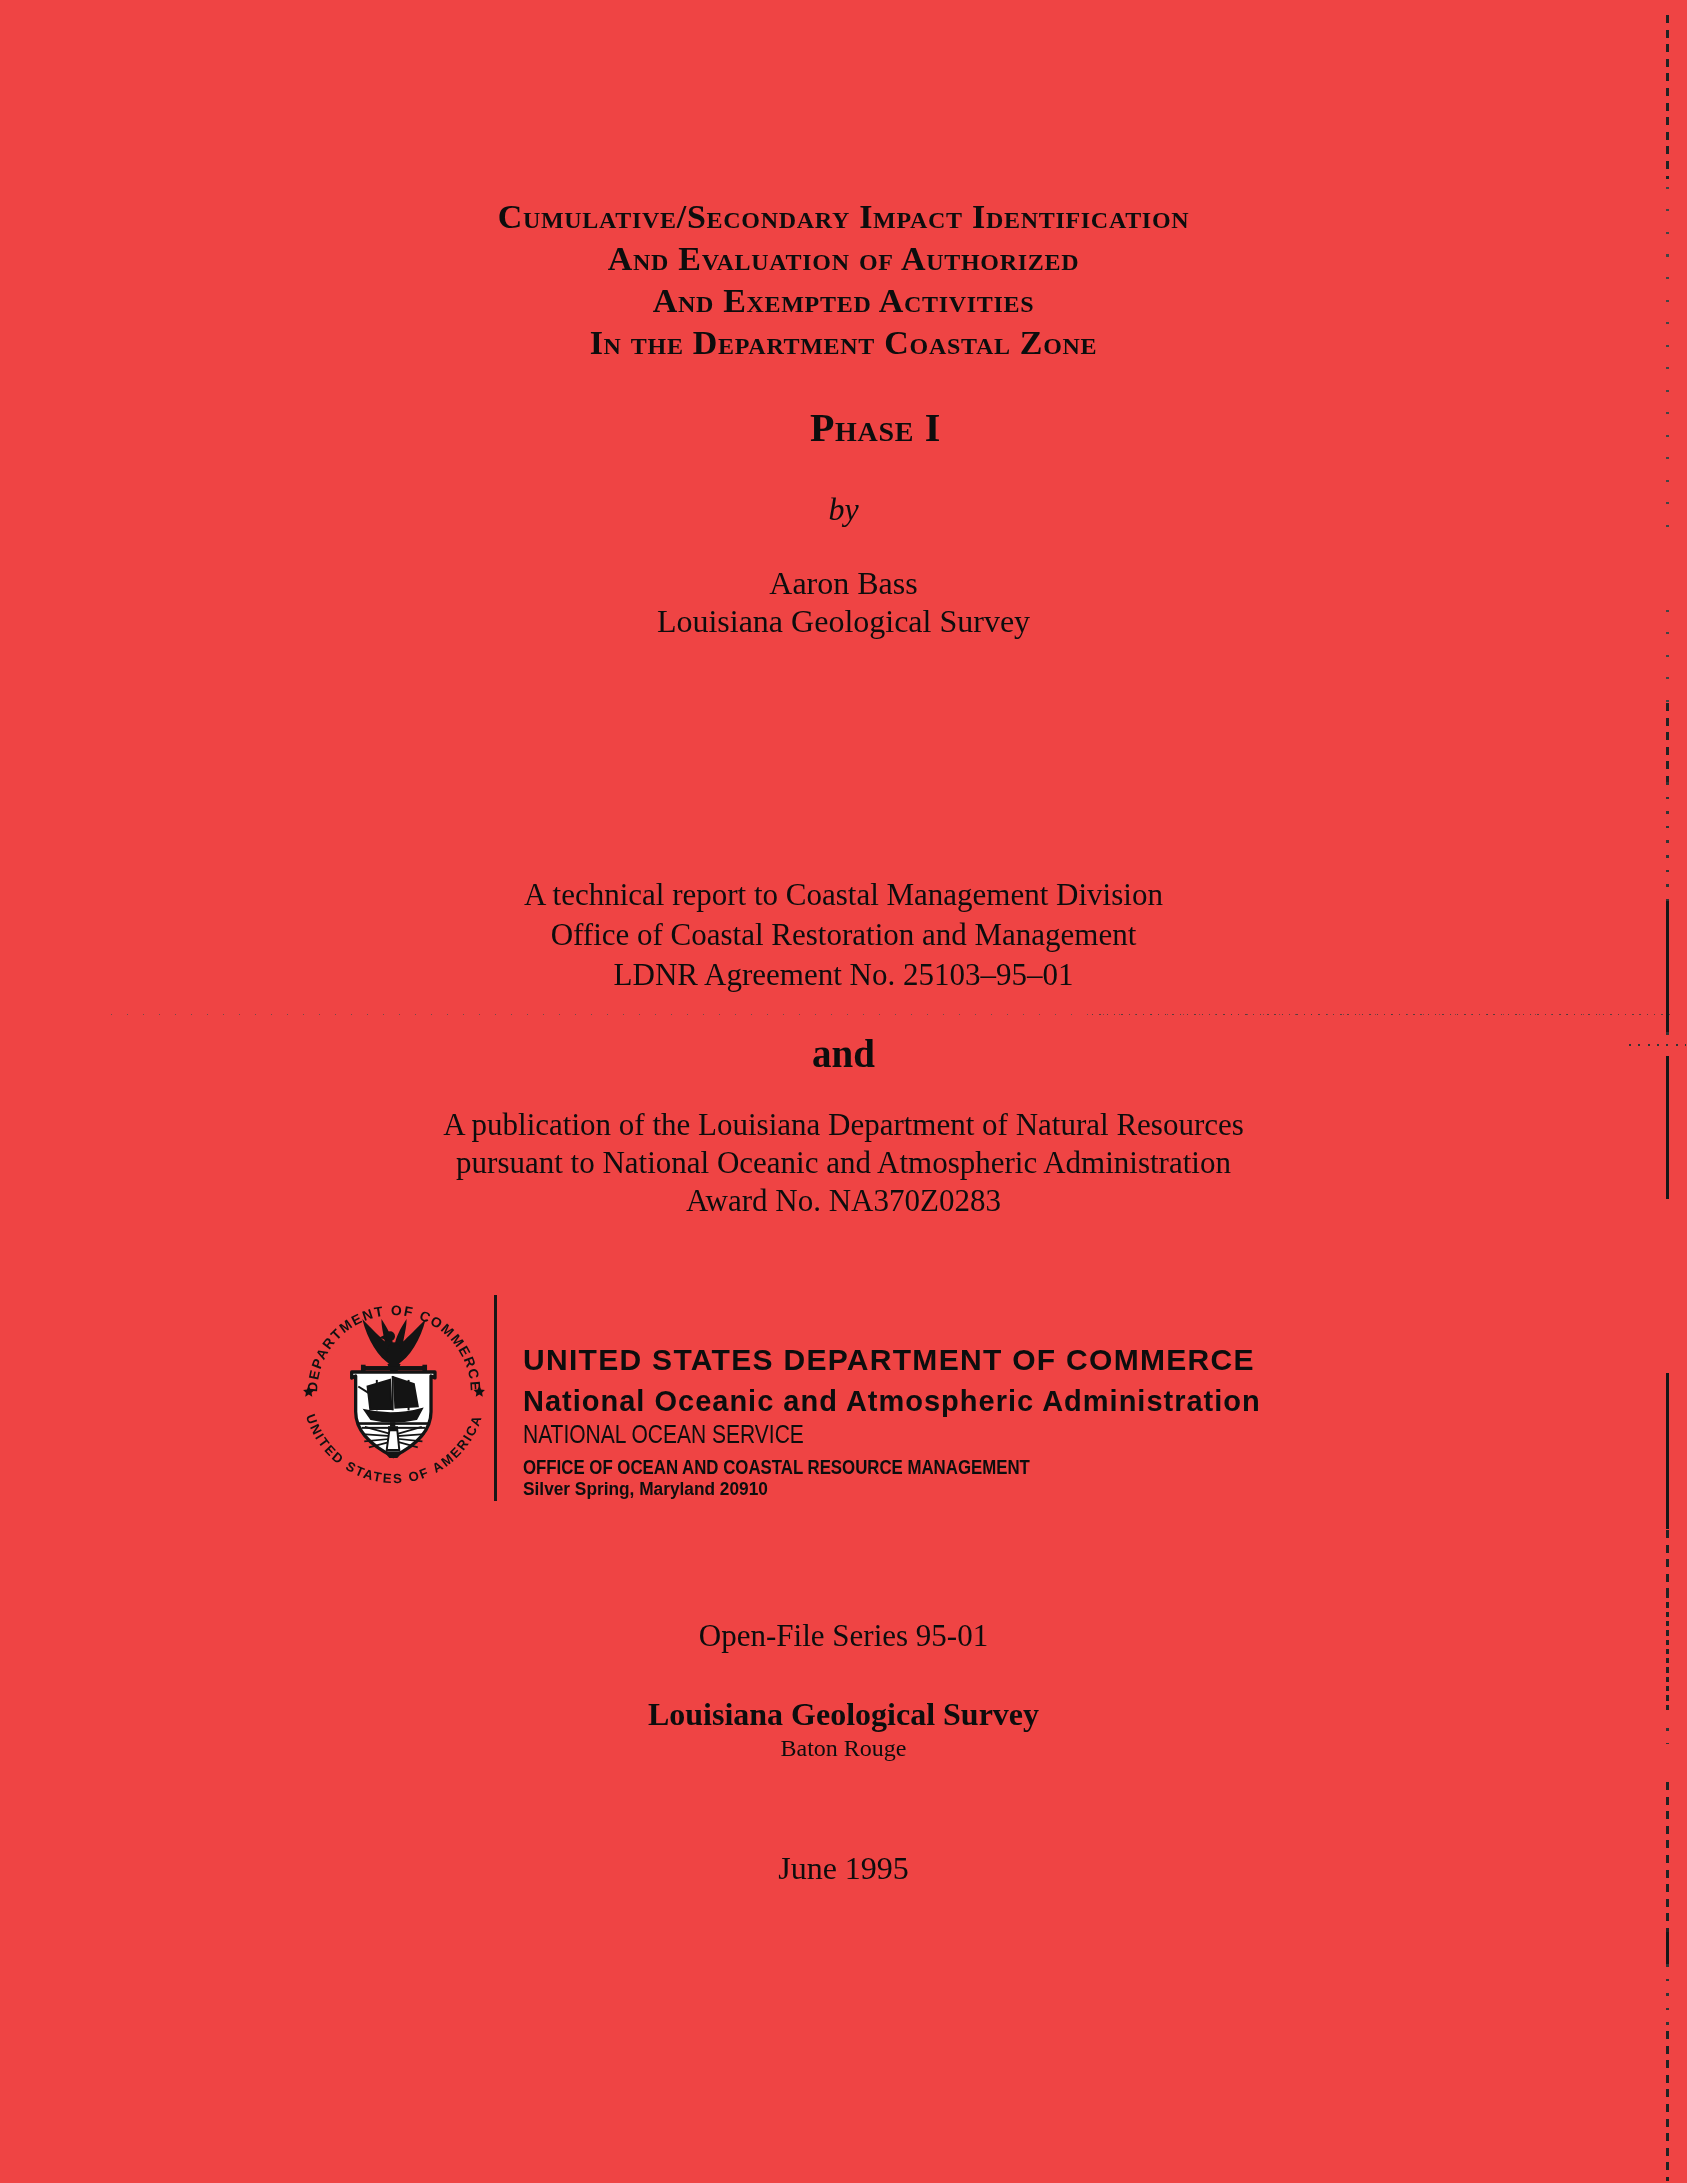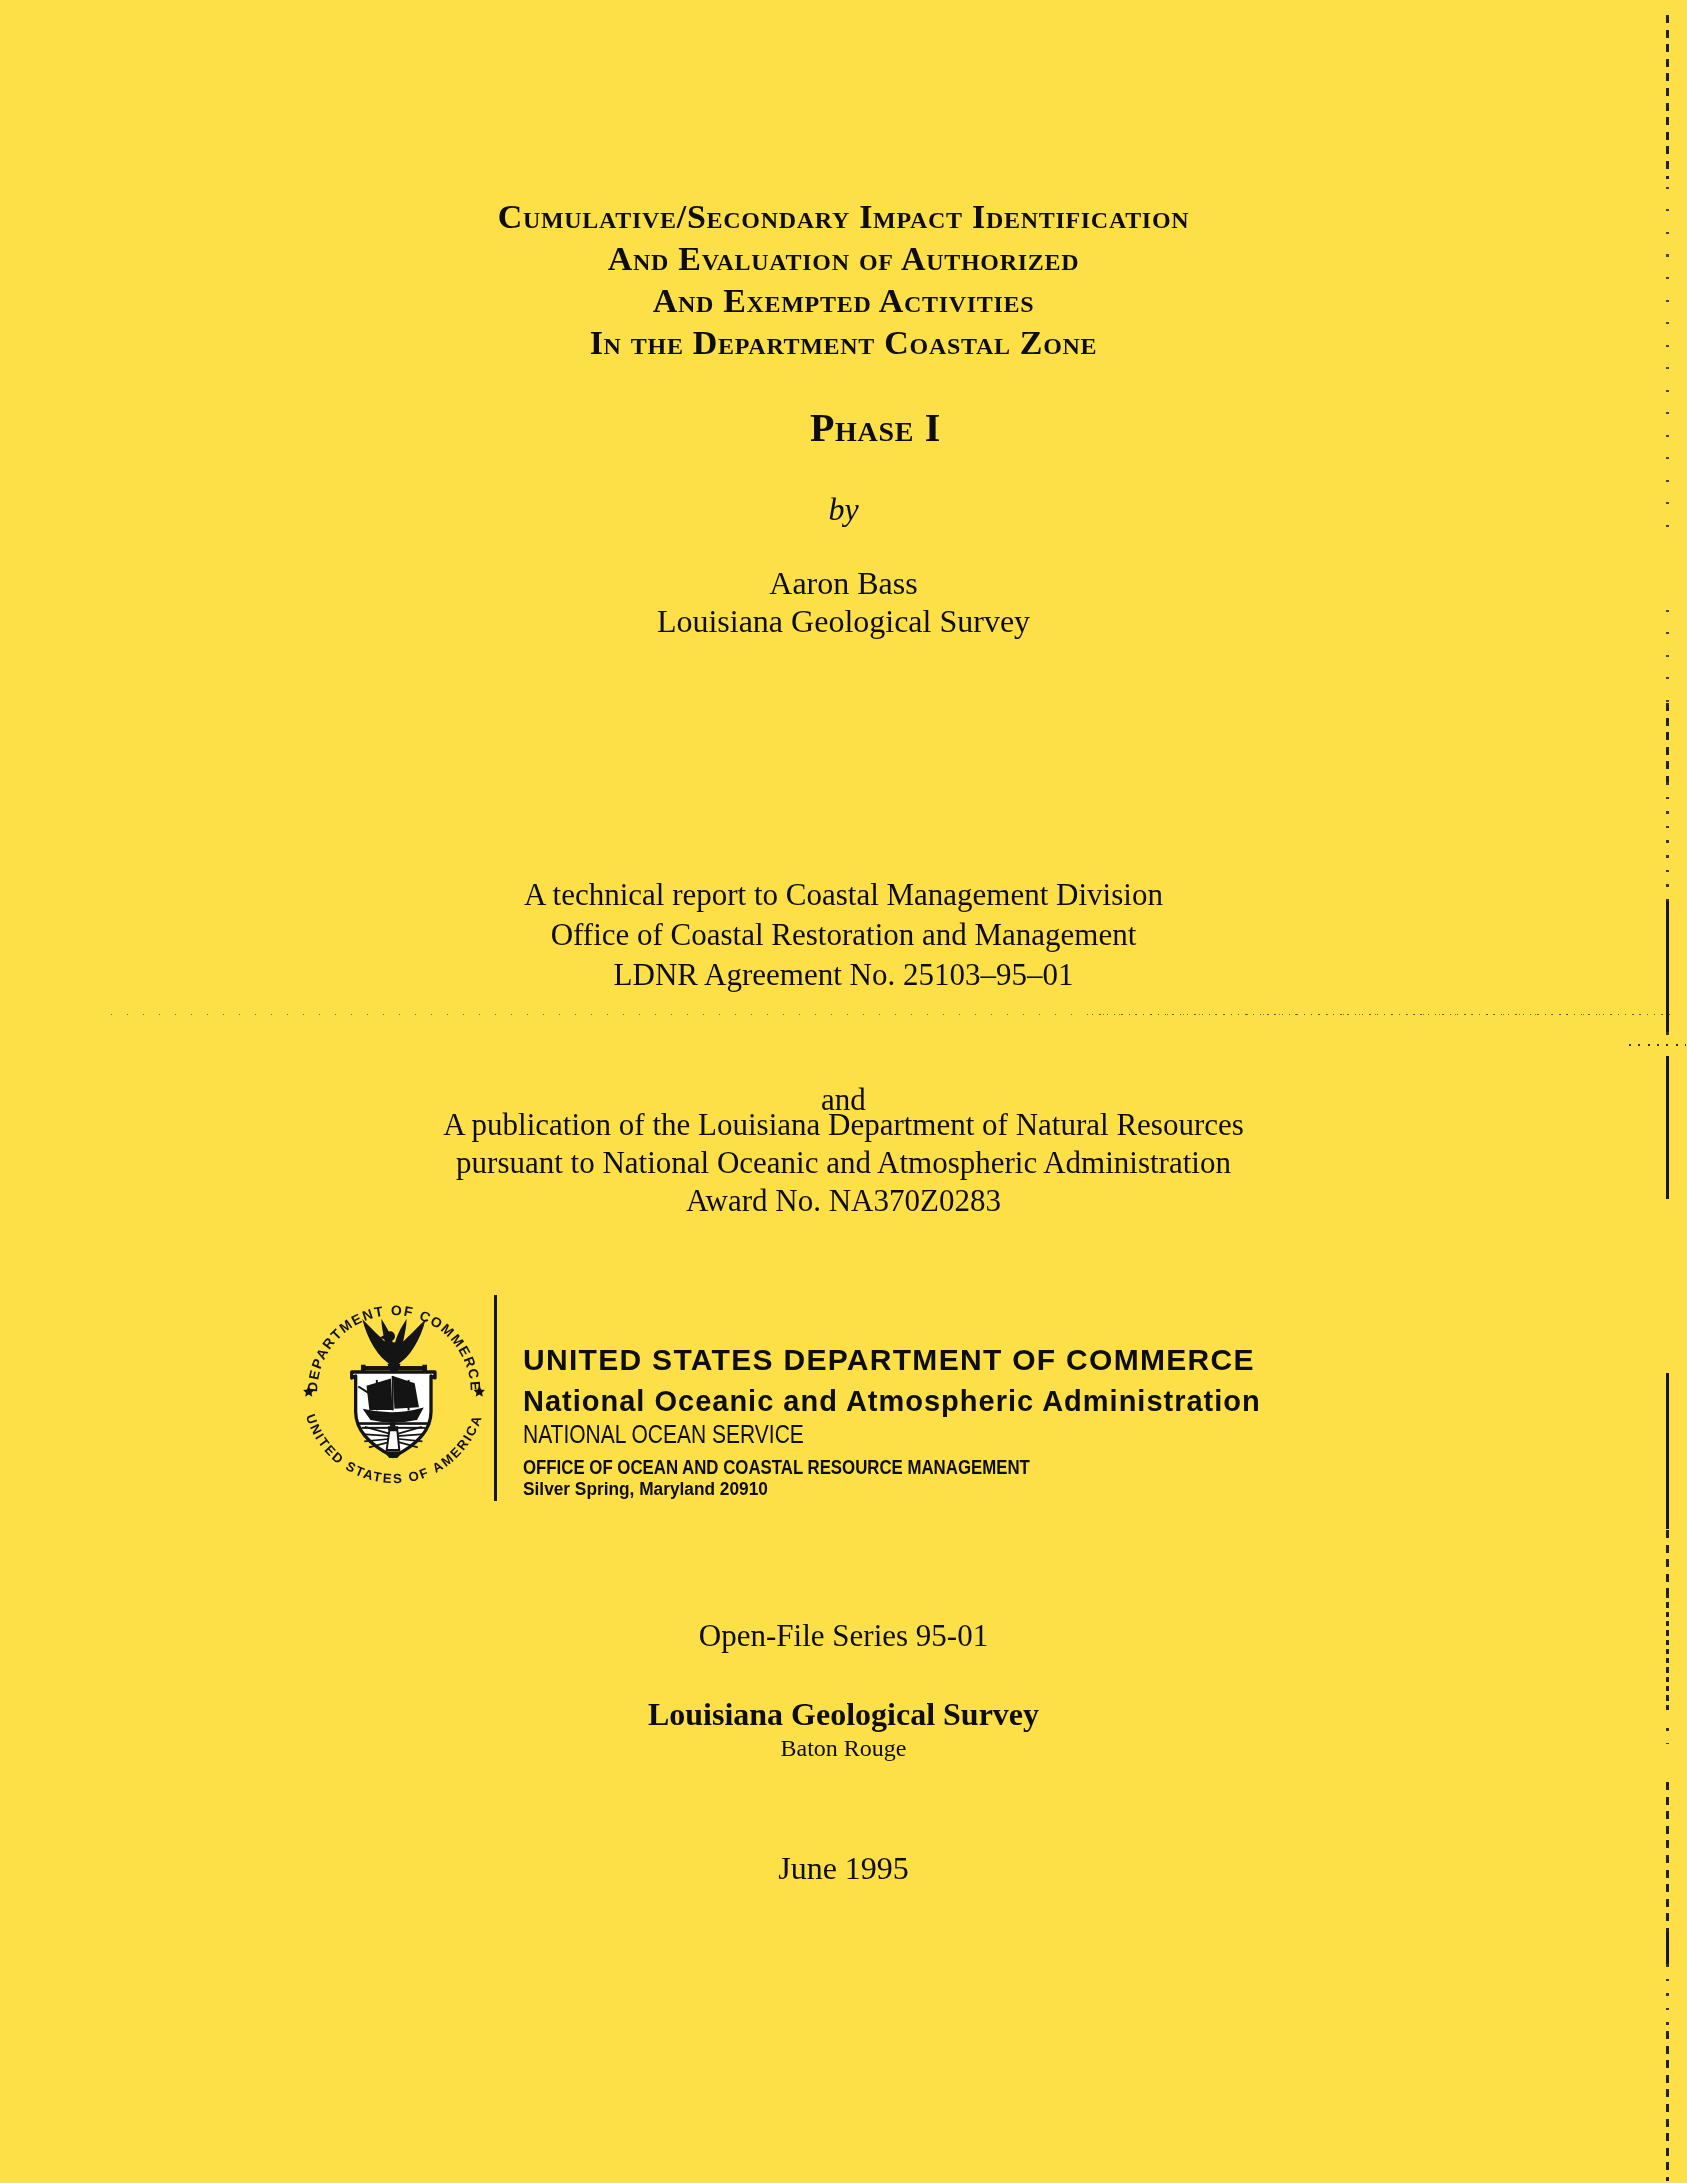--- a/index.html
+++ b/index.html
@@ -1,29 +1,29 @@
 <!DOCTYPE html>
 <html style="font-size:10.6px"><head>
 <meta charset="utf-8">
 <style>
   html,body { margin:0; padding:0; background:#e8e8e8; }
   .page {
     position:relative; width:1687px; height:2183px;
-    background:#fde047; color:#0d0d0d; overflow:hidden;
+    background:#ef4444; color:#0d0d0d; overflow:hidden;
     font-family:"Liberation Serif","DejaVu Serif",serif;
   }
   .cblock { position:absolute; left:0; width:100%; text-align:center; }
 
   .title-block { top:196px; font-size:34px; font-weight:700; line-height:42px;
                  font-variant:small-caps; letter-spacing:0.7px; }
   .phase-line  { top:404px; font-size:40px; font-weight:700; font-variant:small-caps; letter-spacing:0.7px;padding-left:32px; }
   .by-line     { top:491px; font-size:32px;font-style:italic; }
   .author-block{ top:564px; font-size:32px; line-height:38px; }
   .report-block{ top:875px; font-size:31px; line-height:40px; }
-  .and-line    { top:1082px; font-size:31px; }
+  .and-line    { top:1031px; font-size:39px;font-weight:bold; }
   .pub-block   { top:1106px; font-size:31px; line-height:38px; }
   .series-line { top:1618px; font-size:31px; }
   .publisher-line { top:1696px; font-size:32px; font-weight:700; }
   .city-line   { top:1735px; font-size:24px; }
   .date-line   { top:1850px; font-size:32px; }
 
   
   .seal { position:absolute; left:300px; top:1294px; width:188px; height:193px; }
   .agency-rule { position:absolute; left:494px; top:1295px; width:3.3px; height:206px; background:#171717; }
   .agency-line { position:absolute; left:523px; white-space:nowrap;

